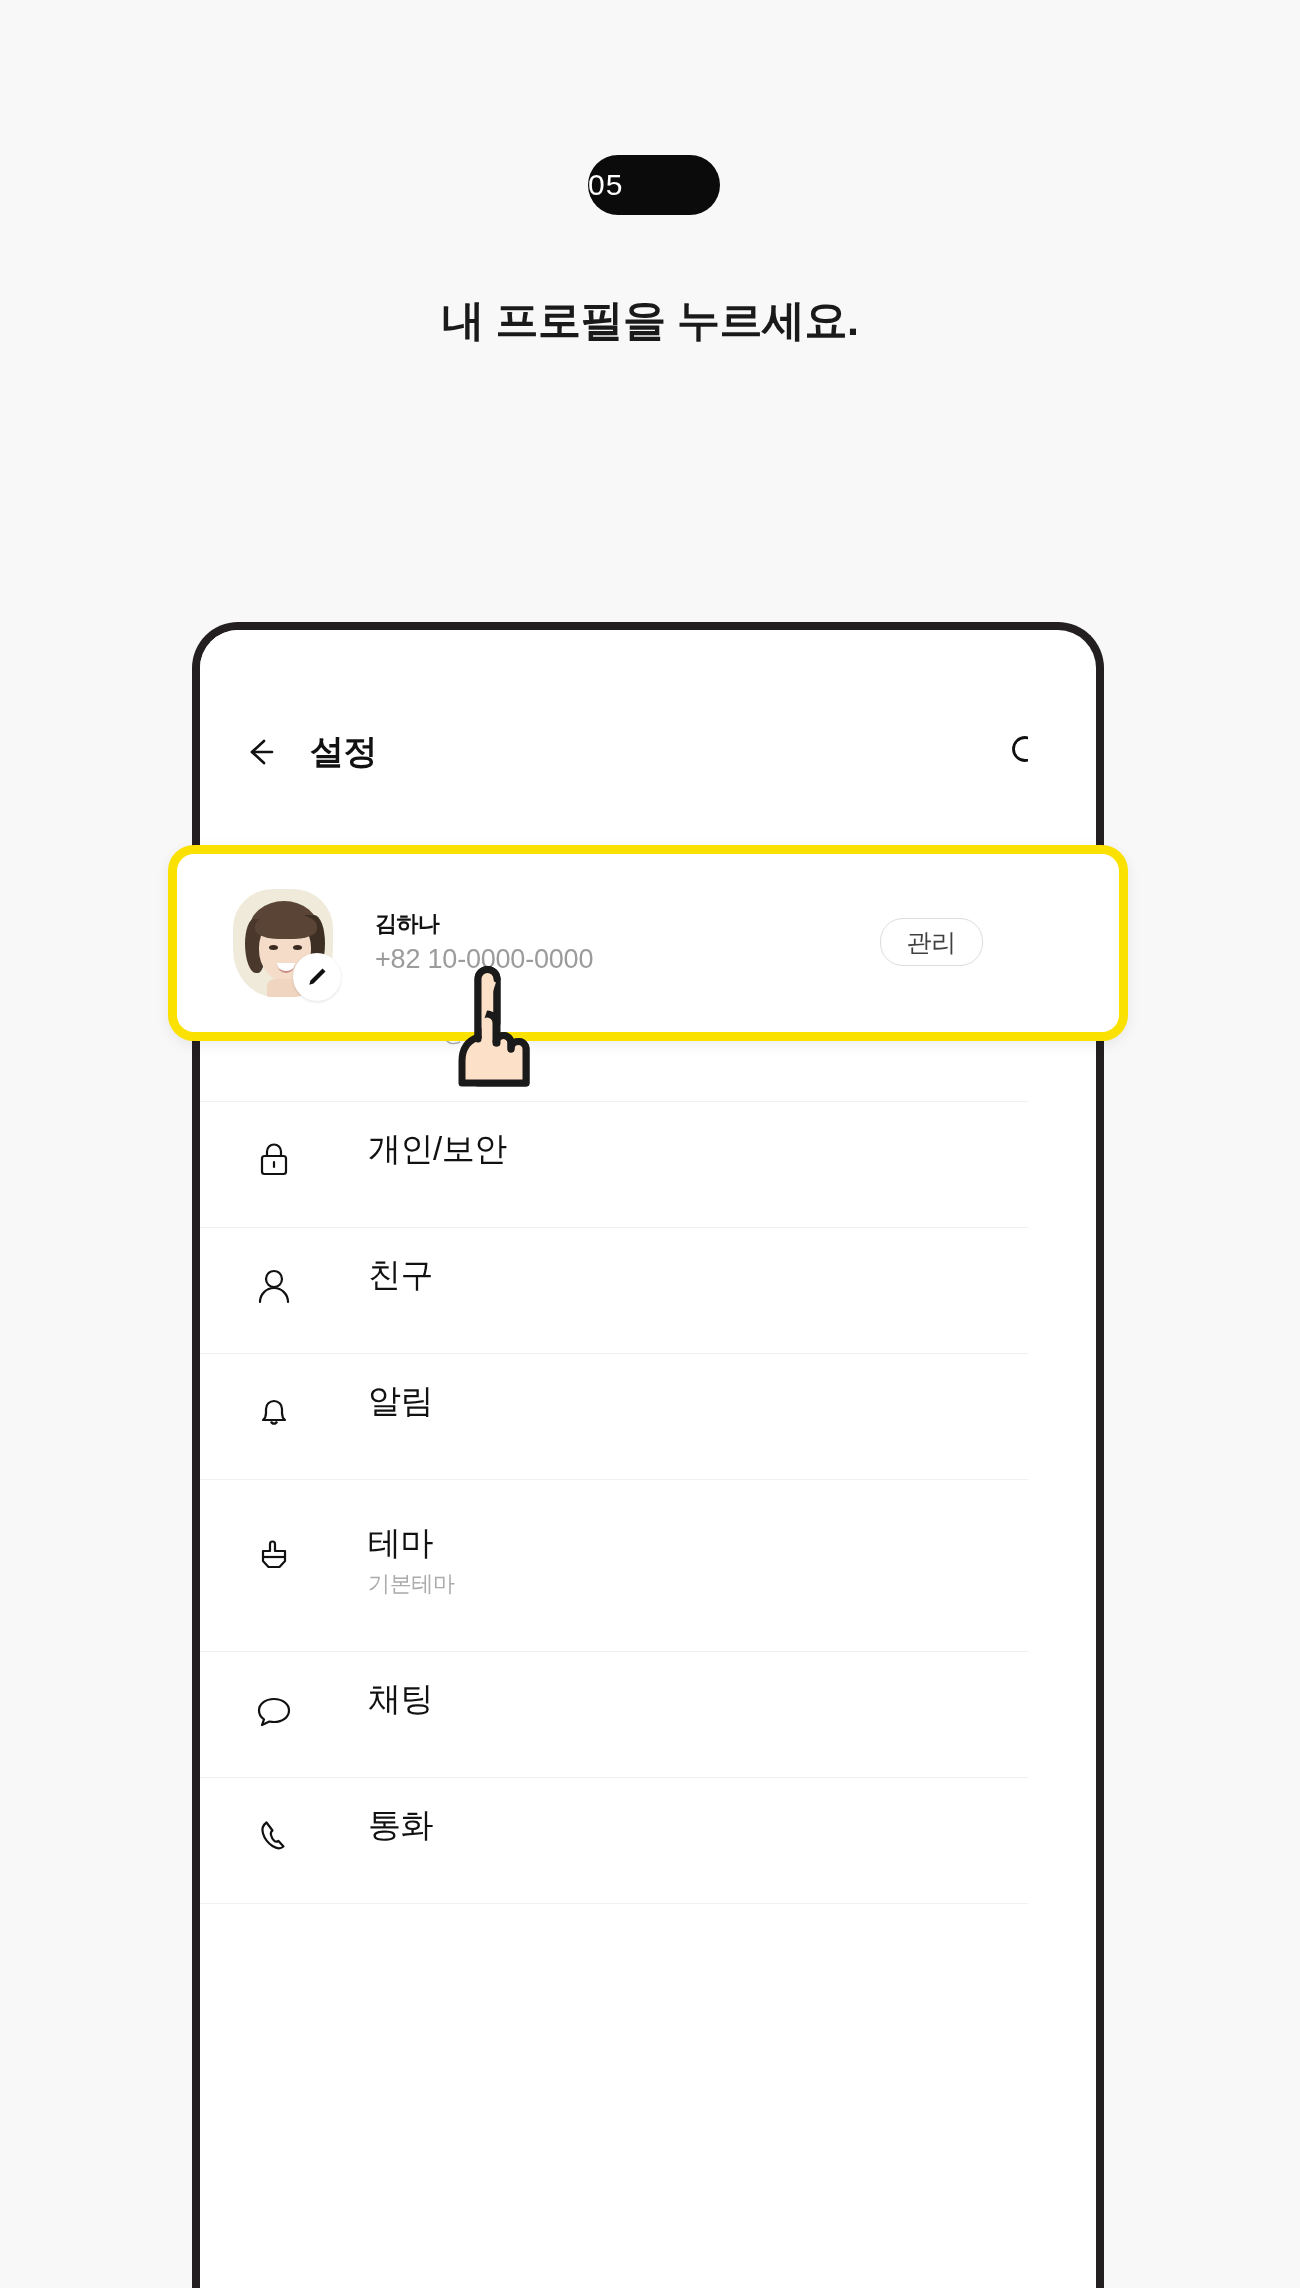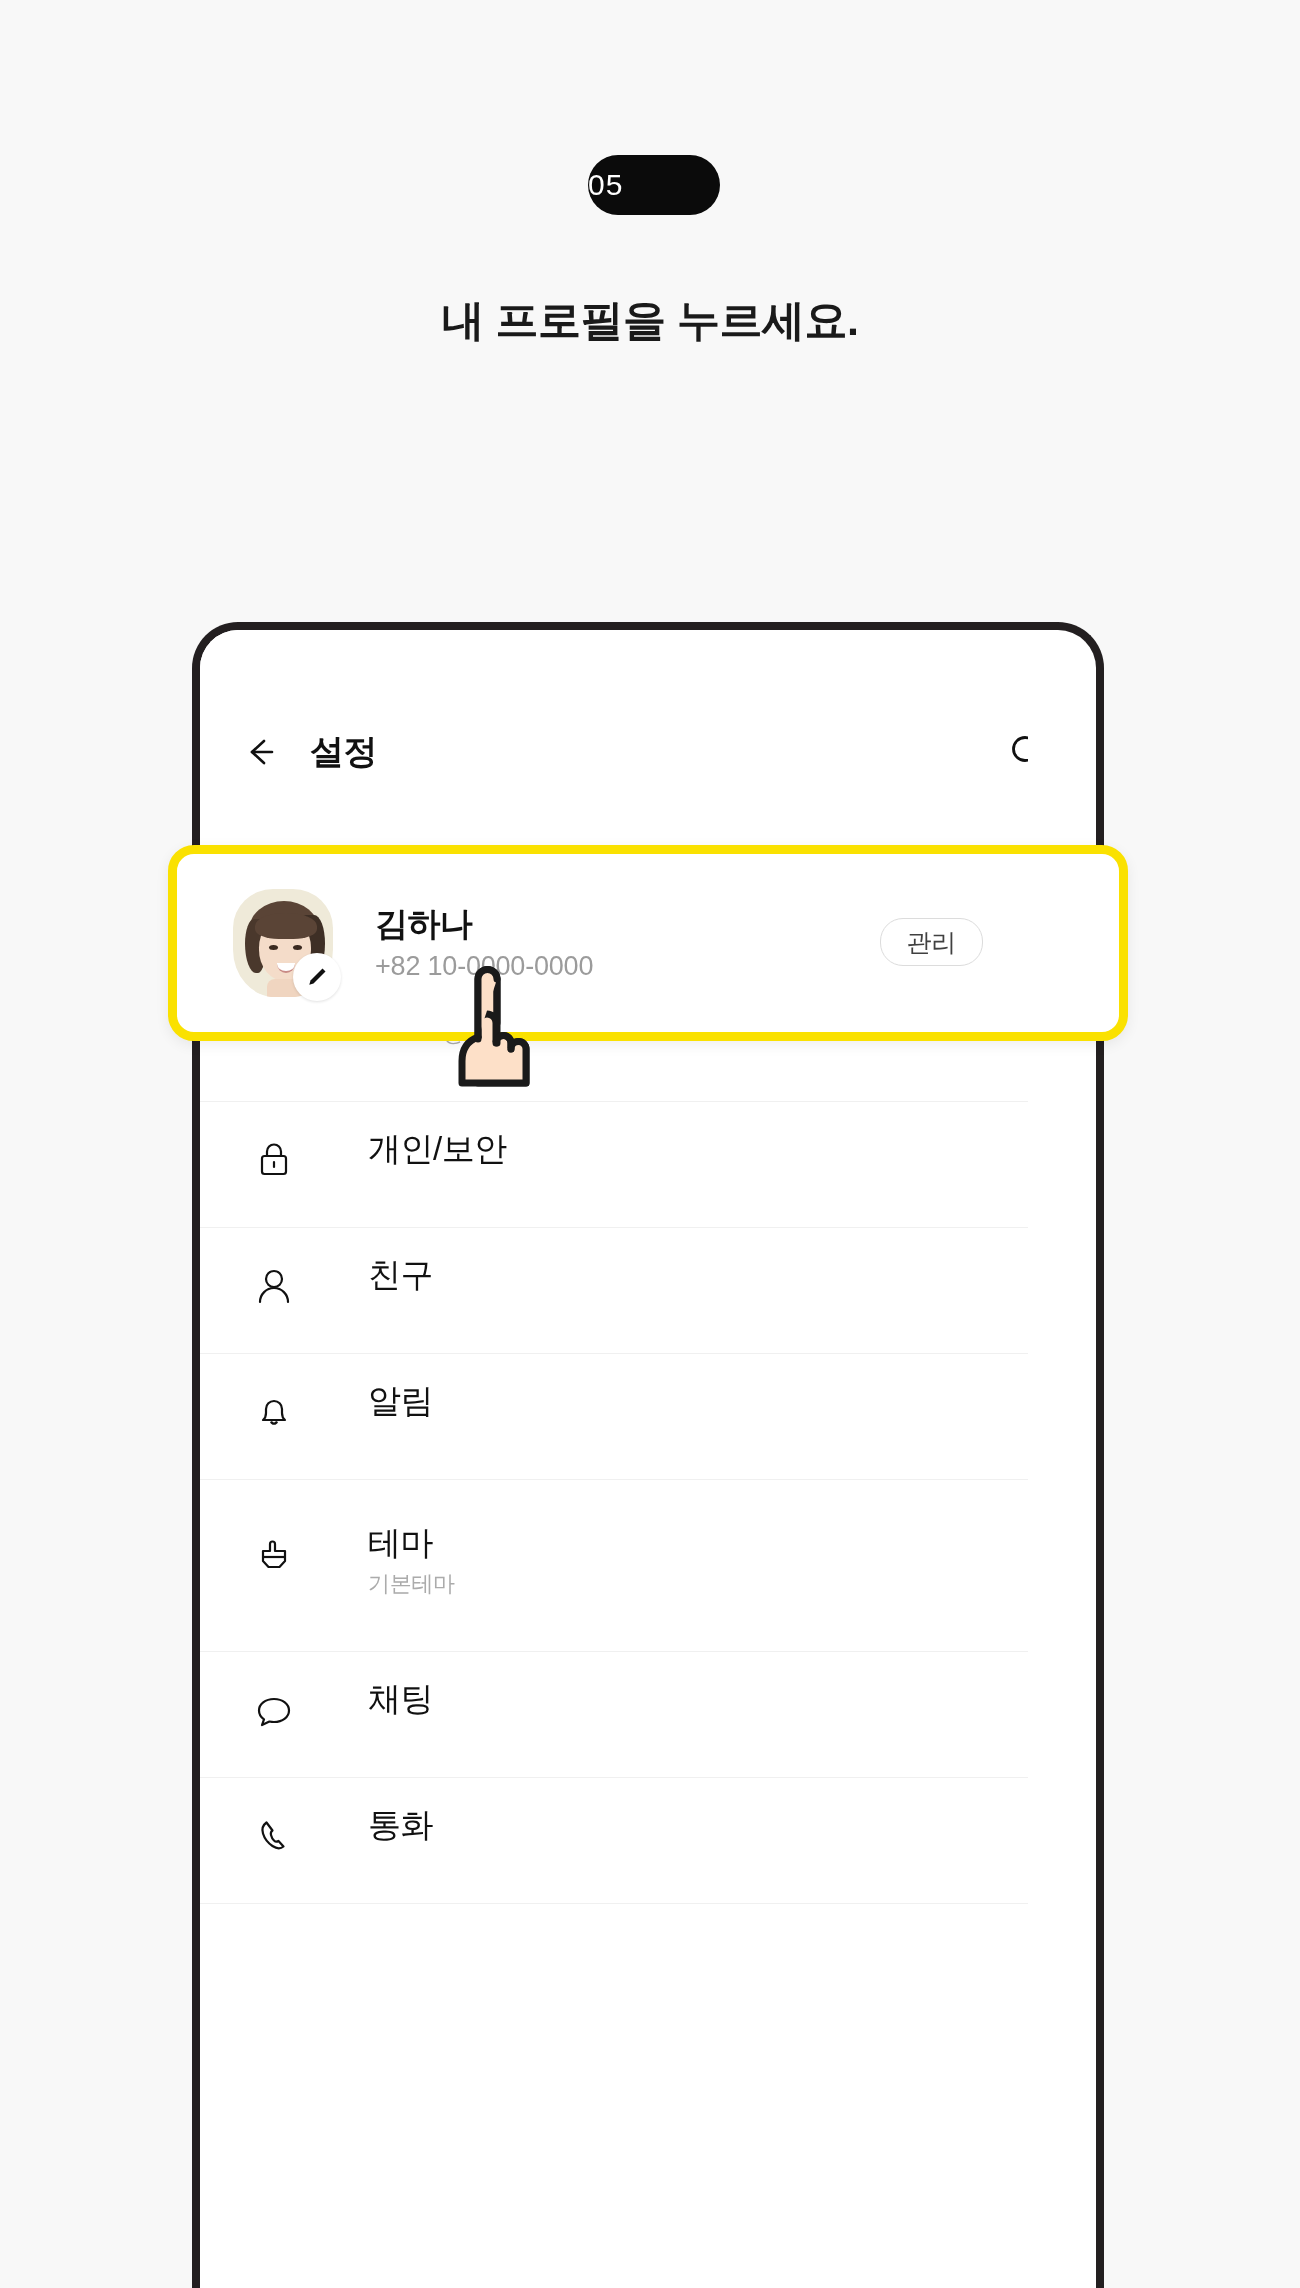--- a/index.html
+++ b/index.html
@@ -276,21 +276,21 @@
     align-items: center;
     justify-content: center;
     box-shadow: 0 1px 3px rgba(0,0,0,0.12);
   }
   .profile-text {
     margin-left: 42px;
     display: flex;
     flex-direction: column;
   }
   .profile-name {
-    font-size: 33px;
+    font-size: 22px;
     font-weight: 700;
     color: #111111;
     letter-spacing: -0.6px;
     line-height: 1.2;
   }
   .profile-phone {
     margin-top: 6px;
     font-size: 27px;
     color: #9B9B9B;
     letter-spacing: -0.2px;

